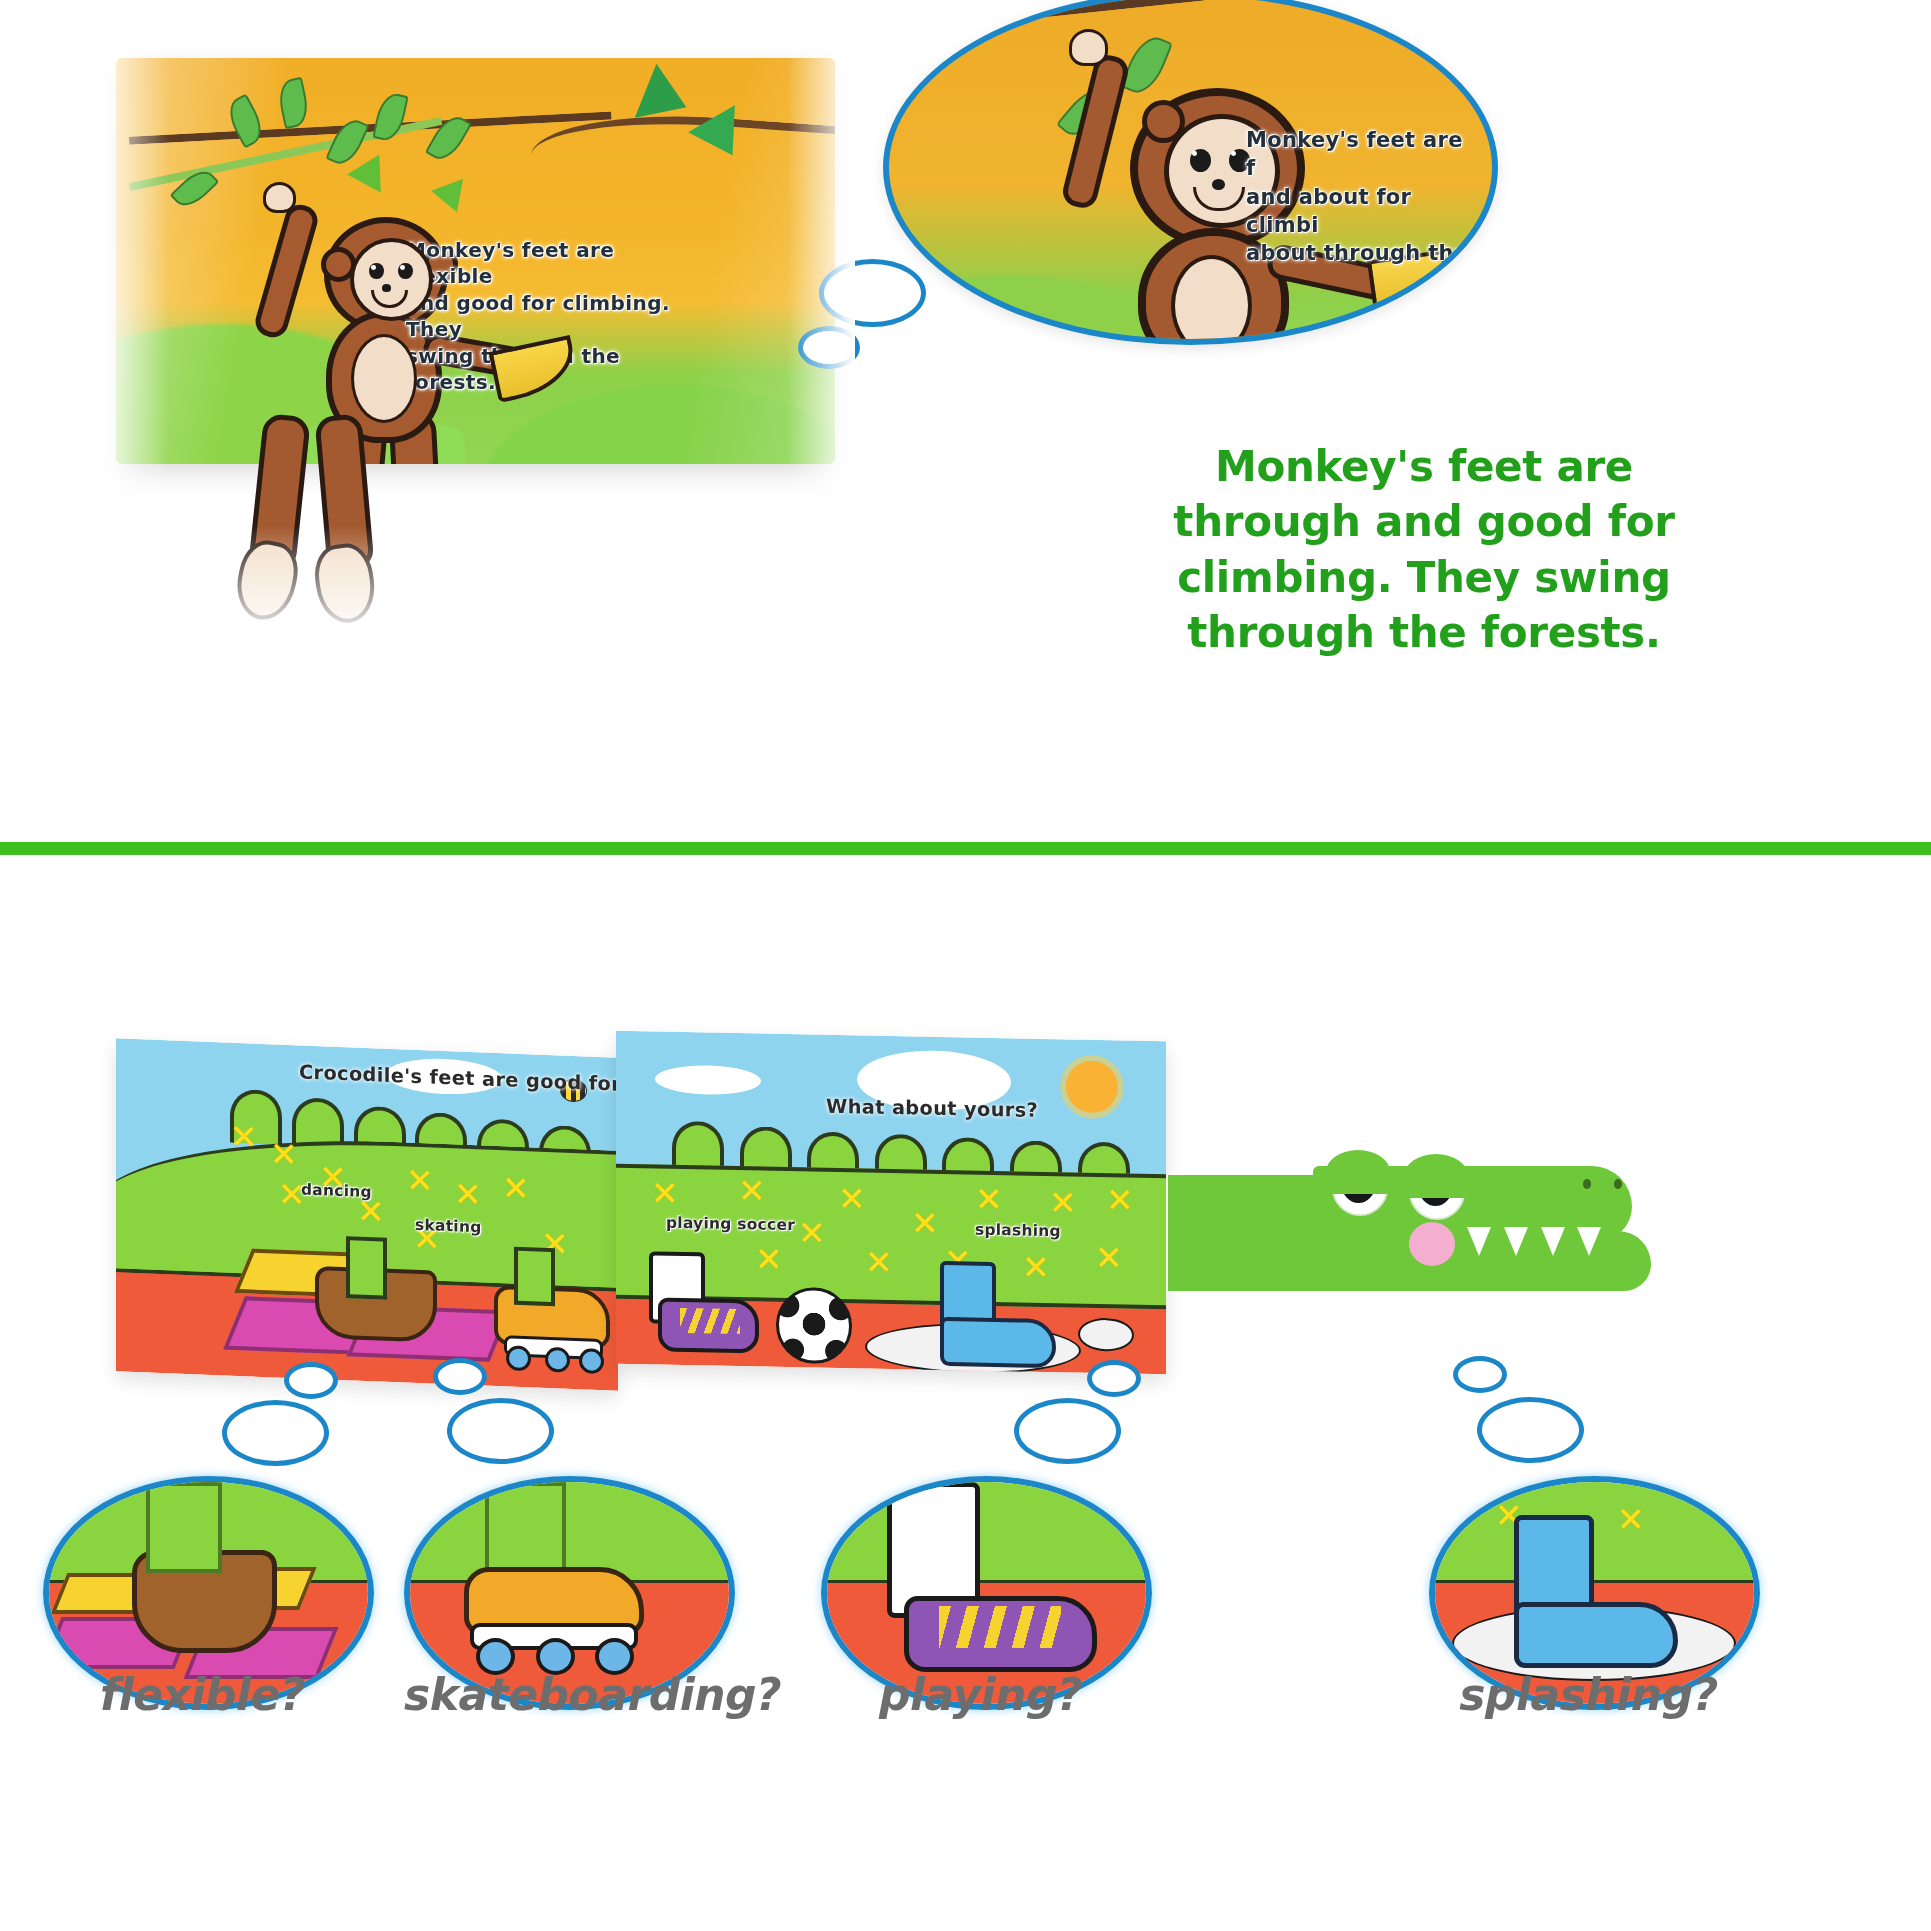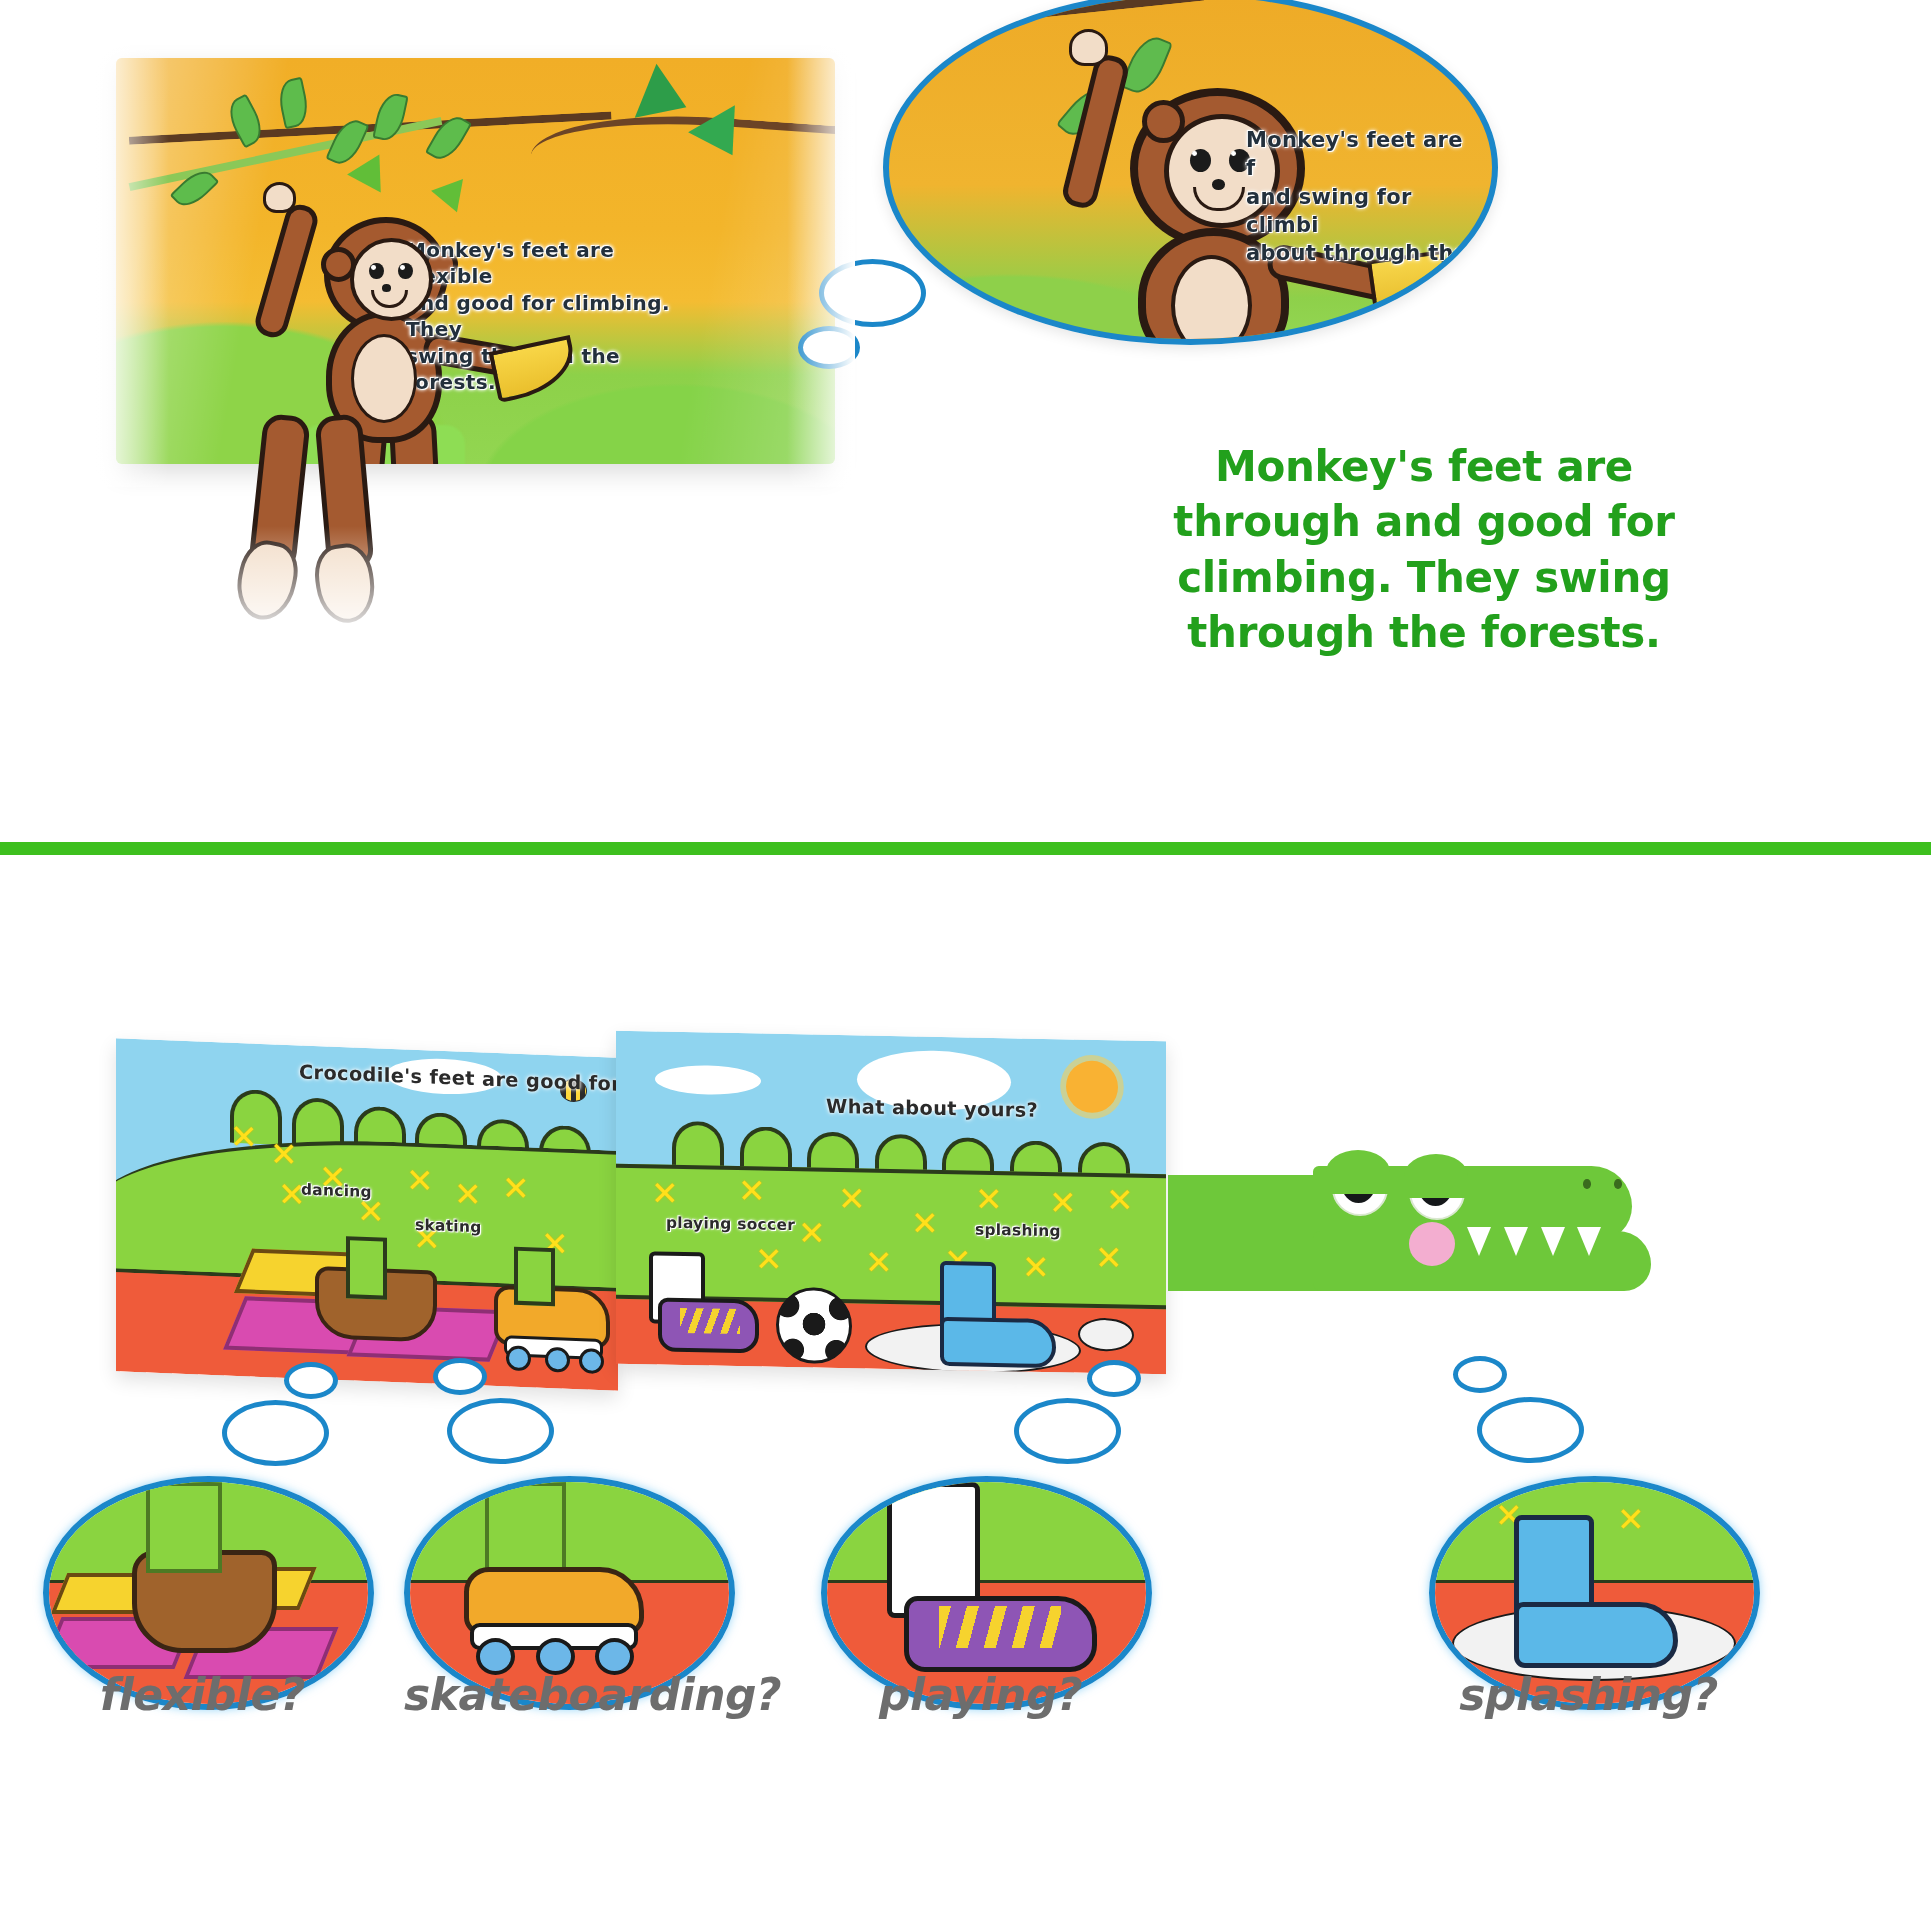--- a/index.html
+++ b/index.html
@@ -311,21 +311,21 @@
       <div class="mk-smile" style="left:304px;top:191px;width:46px;height:21px;"></div>
       <div class="mk-arm" style="left:189px;top:58px;width:25px;height:145px;transform:rotate(14deg);"></div>
       <div class="mk-hand" style="left:180px;top:33px;width:33px;height:31px;"></div>
       <div style="position:absolute;left:249px;top:232px;width:135px;height:126px;border-radius:50% 50% 44% 44%;background:#a45a30;border:8.7px solid #2a1a12;"></div>
       <div style="position:absolute;left:282px;top:259px;width:73px;height:93px;border-radius:50%;background:#f2ddc8;border:4.8px solid #2a1a12;"></div>
       <div class="mk-arm" style="left:378px;top:259px;width:116px;height:25px;transform:rotate(12deg);"></div>
       <div class="banana" style="left:481px;top:259px;width:70px;height:42px;transform:rotate(-8deg);"></div>
 
       <div class="zcaption">
         <div>Monkey's feet are f</div>
-        <div>and swing for climbi</div>
+        <div>and about for climbi</div>
         <div>about through the</div>
       </div>
     </div>
 
     <div class="bubble bubble-big"></div>
     <div class="bubble bubble-sm"></div>
 
     <div class="green-text">Monkey's feet are through and good for climbing. They swing through the forests.</div>
   </div>
 

